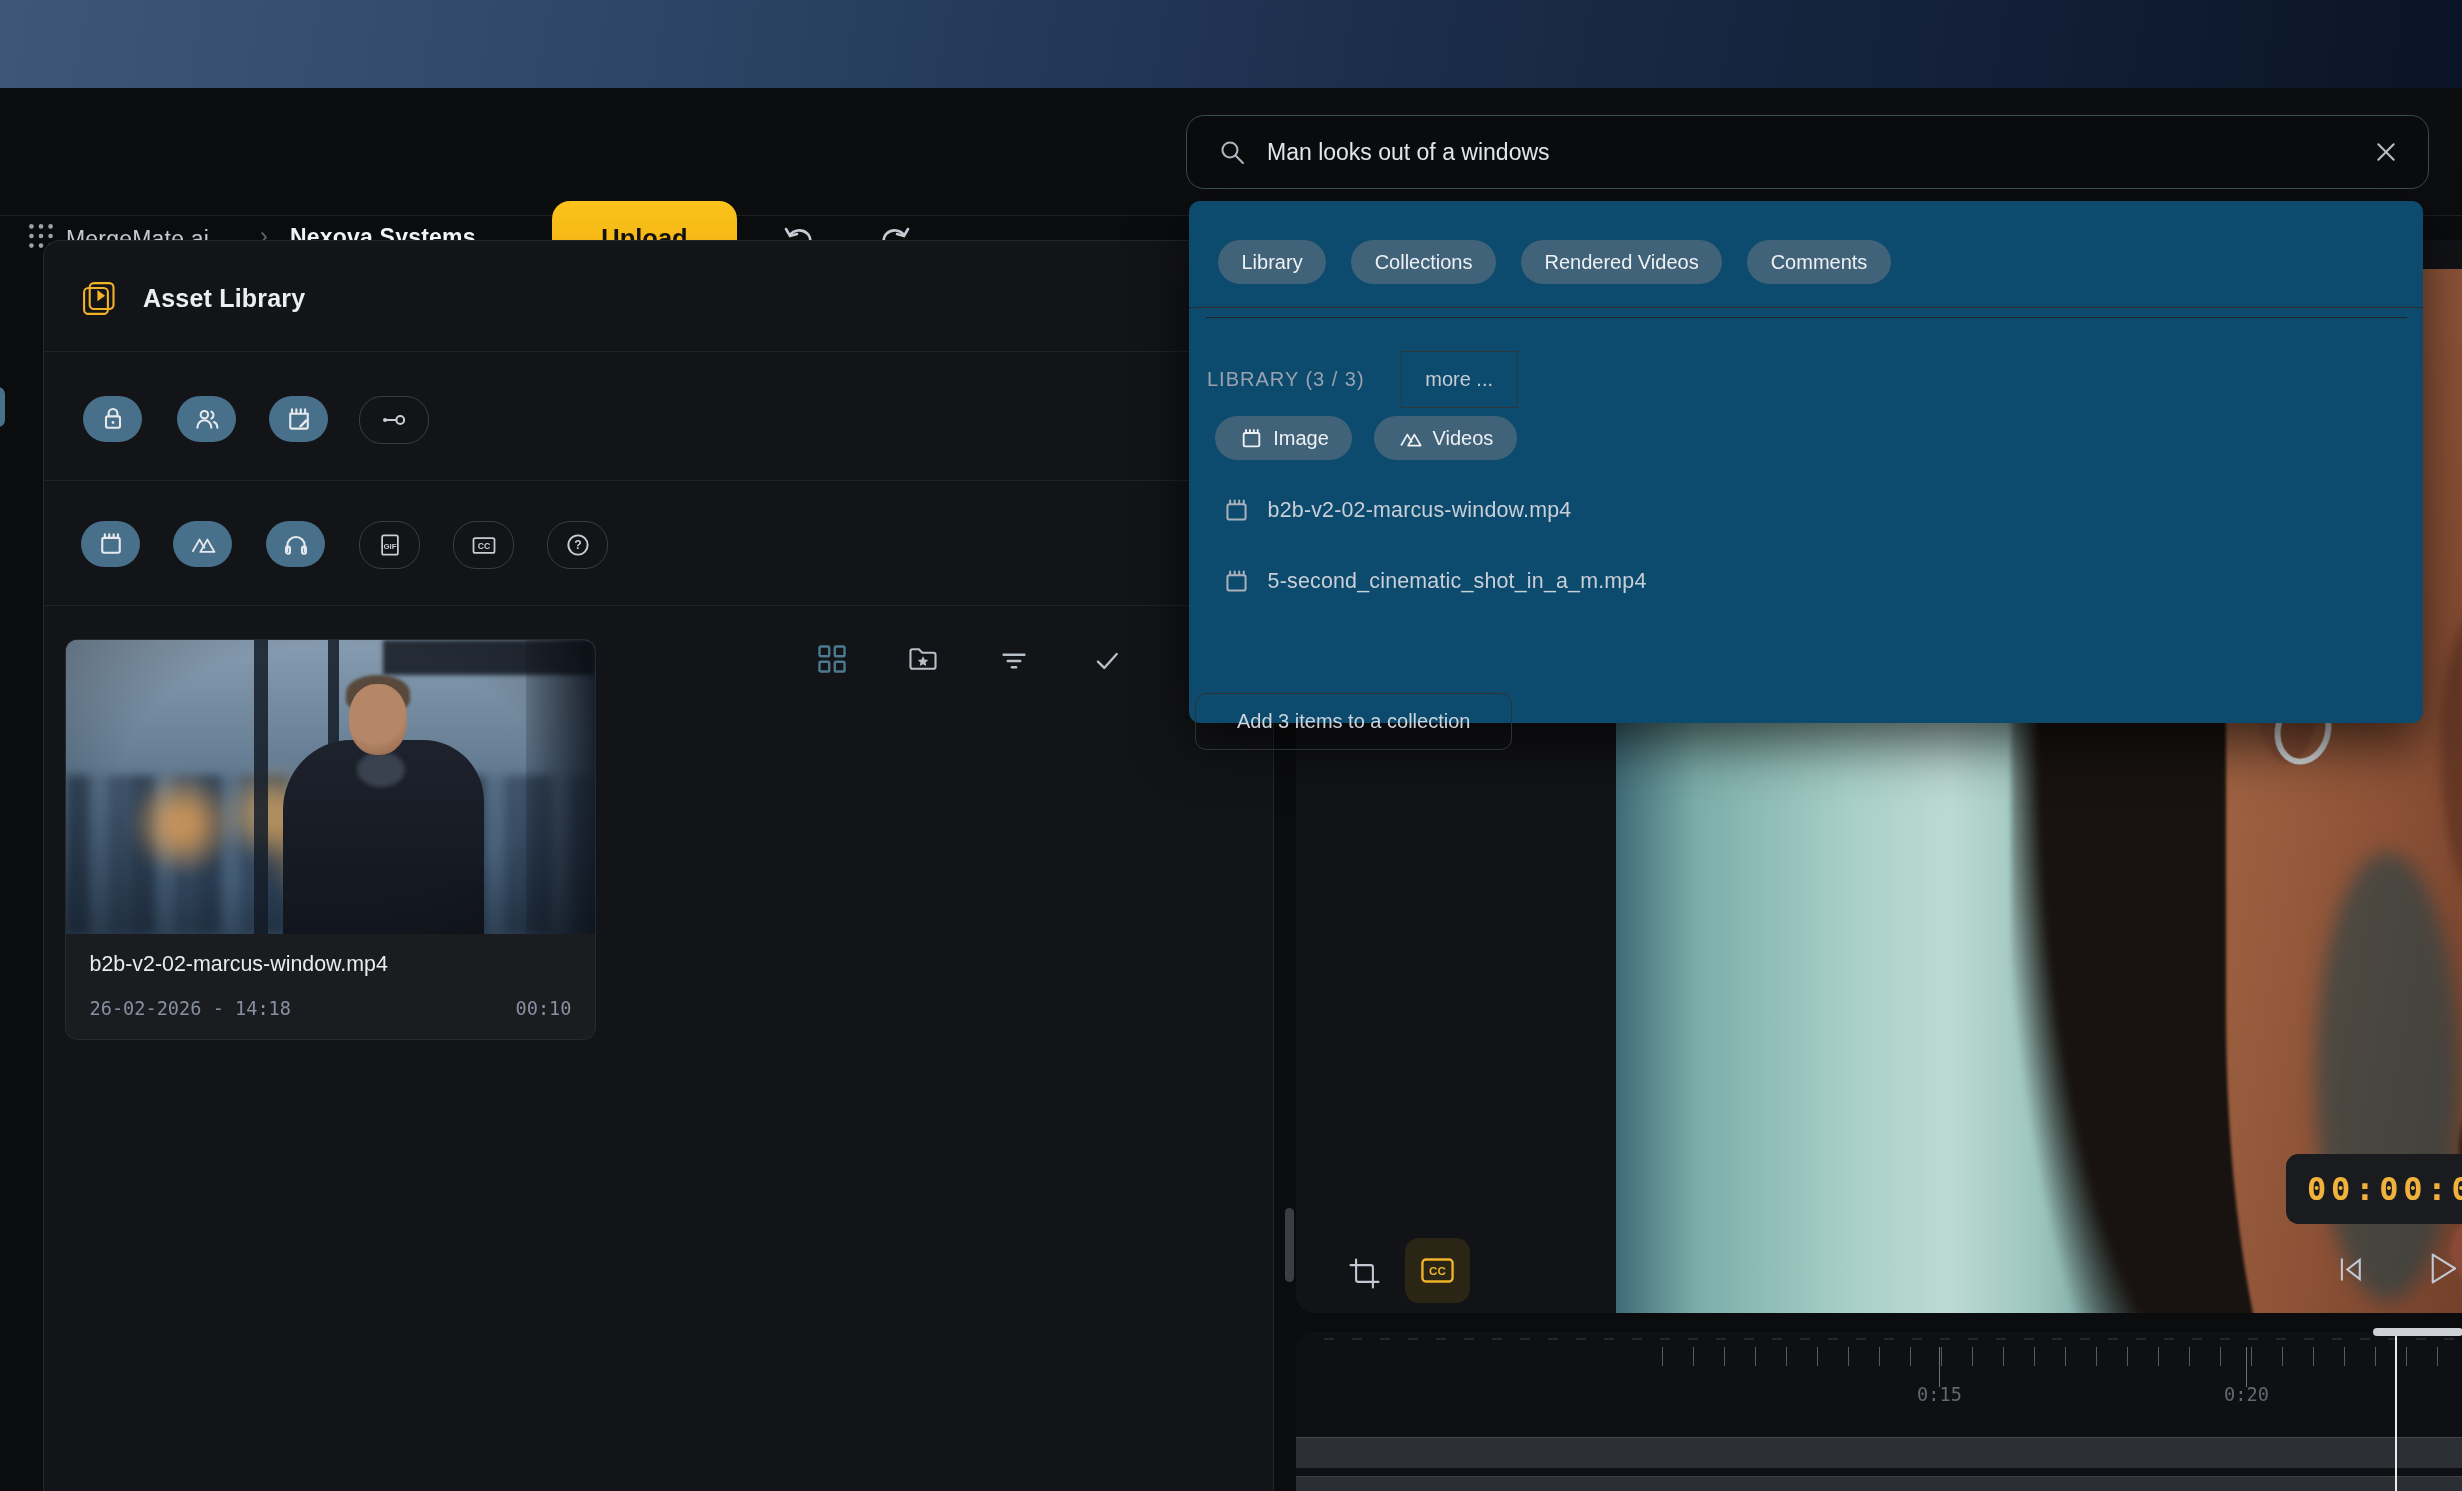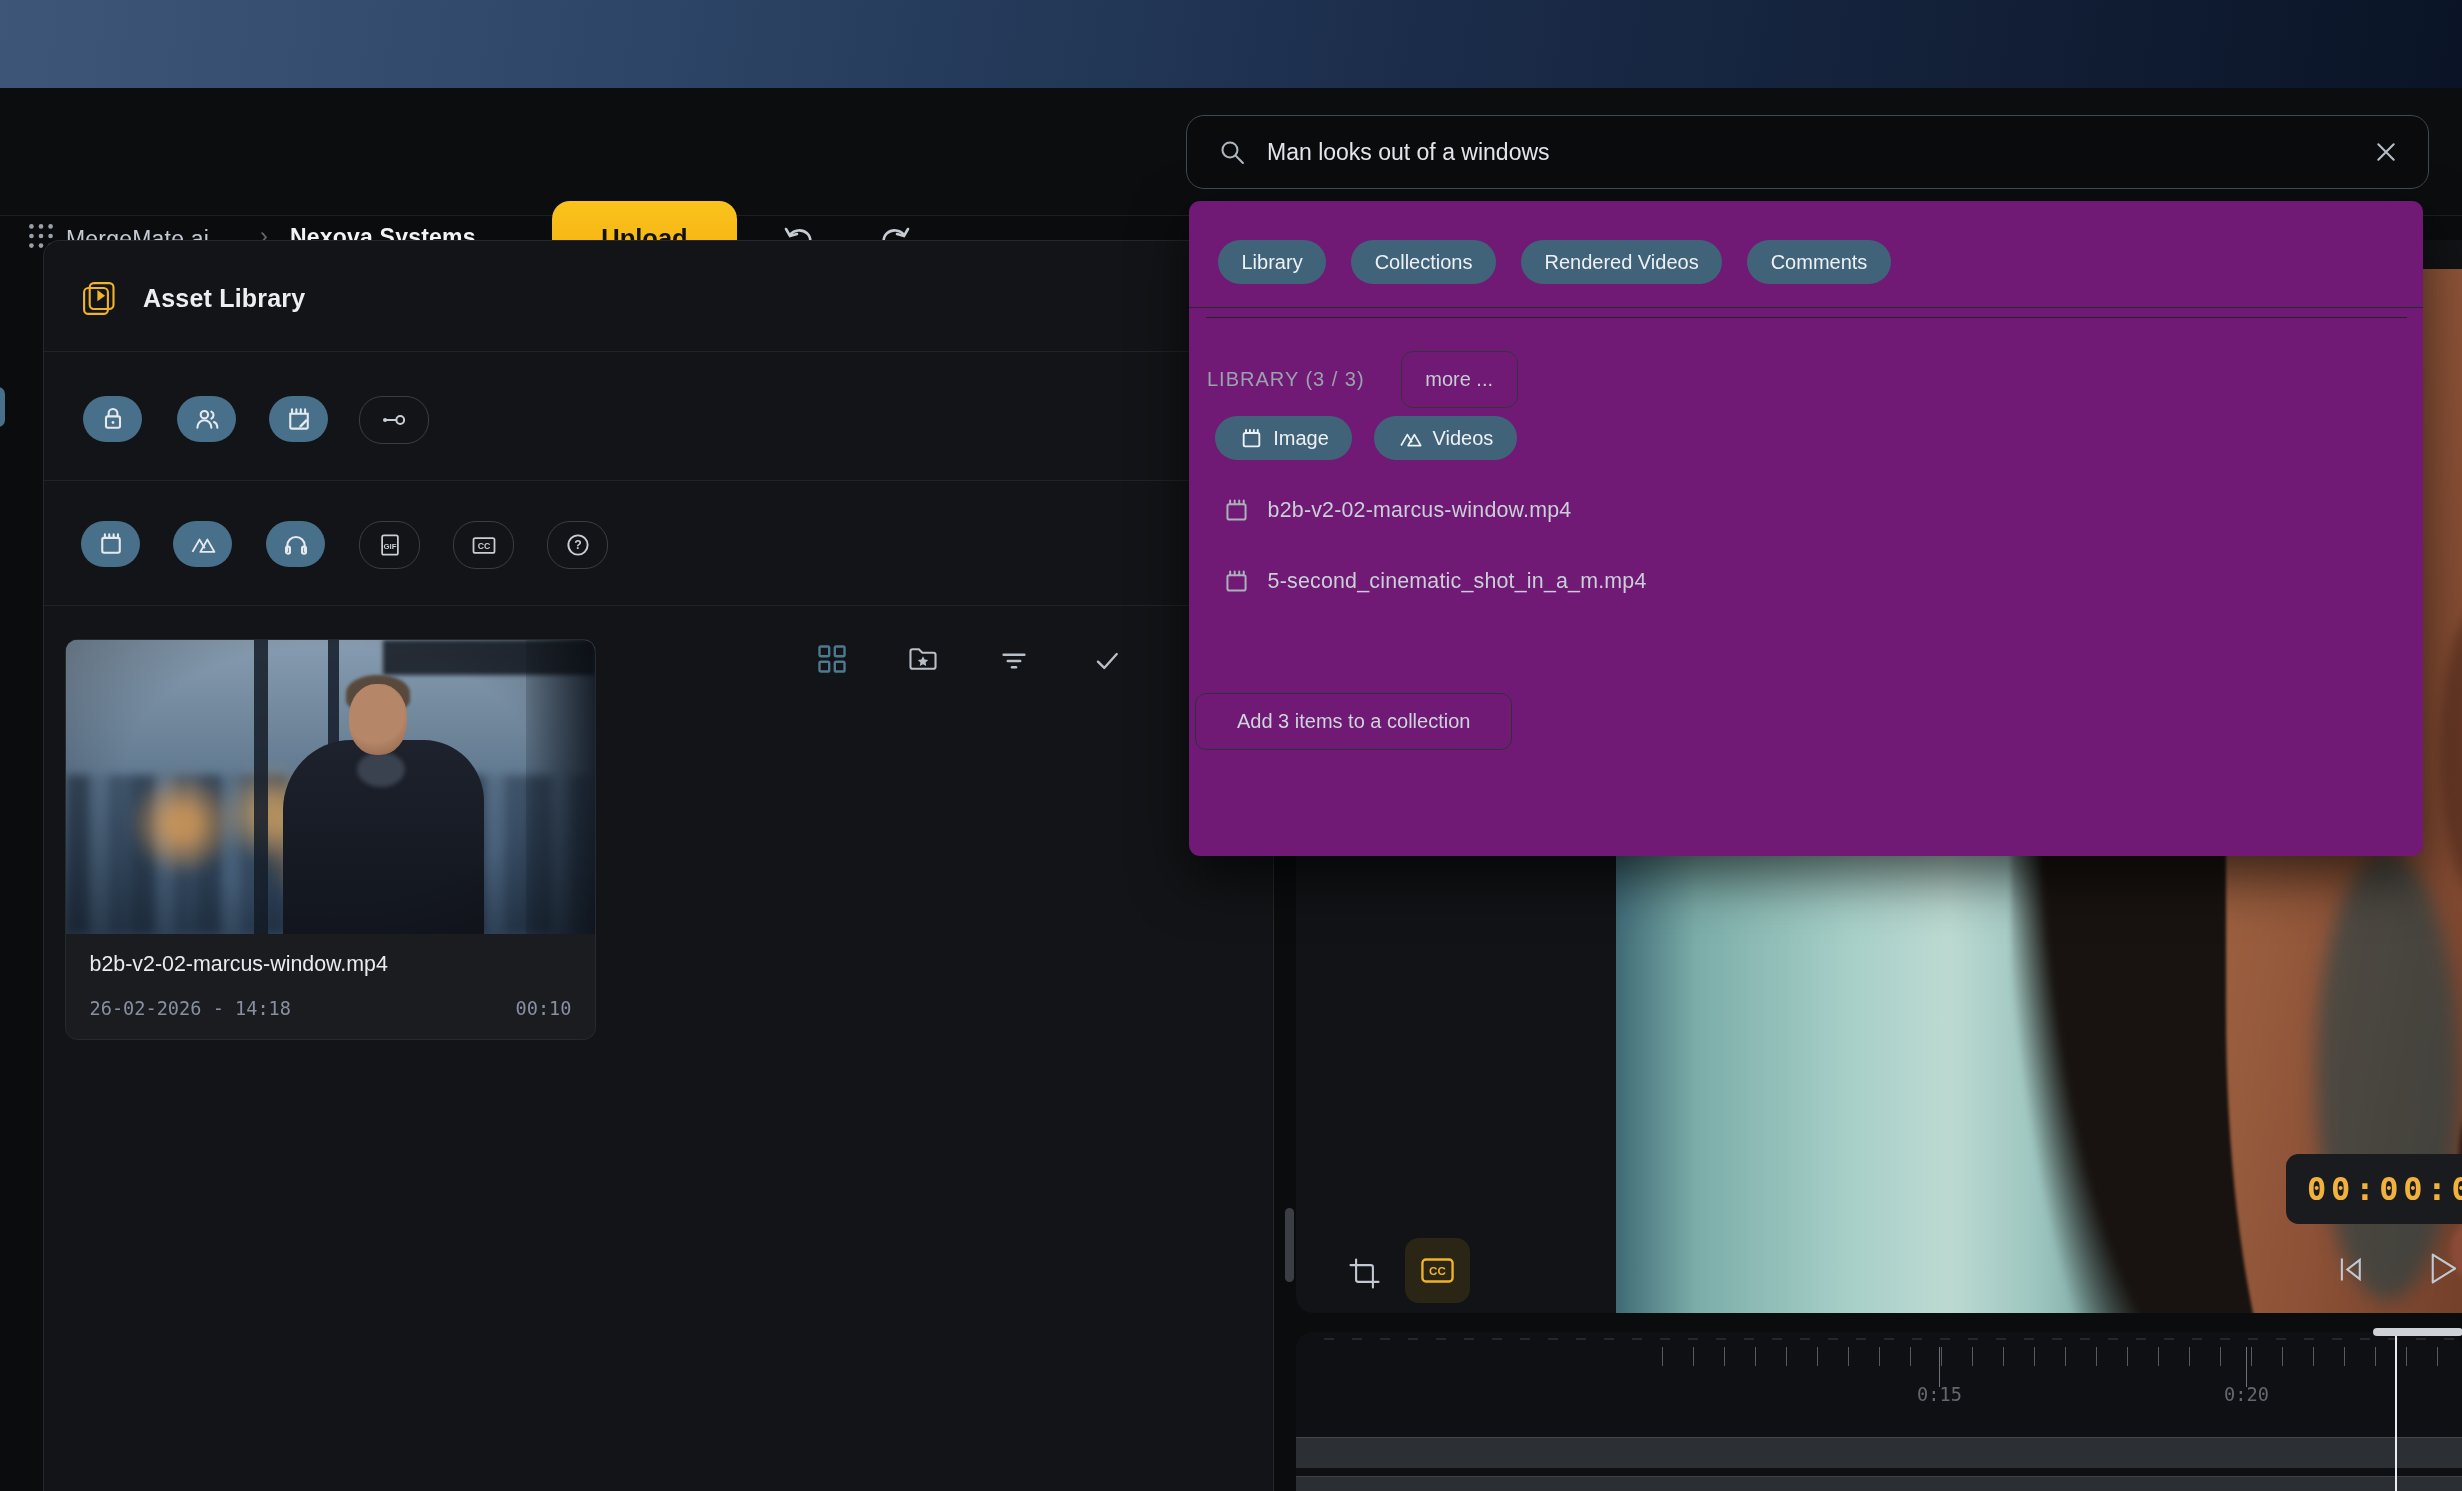--- a/index.html
+++ b/index.html
@@ -28,31 +28,31 @@
 
   
   #search-bar{left:1186px;top:115px;width:1241px;height:72px;border-radius:18px;
     background:#0a0b0d;border:1.4px solid #3b4a53;display:flex;align-items:center;z-index:30;}
   #search-icon{margin-left:30px;width:30px;height:30px;flex:0 0 auto;color:#aeb5bf;}
   #search-input{flex:1;margin-left:18px;background:transparent;border:none;outline:none;
     color:#e2e6eb;font-size:23px;font-family:"Liberation Sans",sans-serif;}
   #search-clear{margin-right:28px;width:28px;height:28px;color:#b7bdc6;cursor:pointer;}
 
   
-  #dropdown{left:1189px;top:201px;width:1234px;height:655px;background:#701a75;
+  #dropdown{left:1189px;top:201px;width:1234px;height:522px;background:#0c4a6e;
     border-radius:11px;z-index:25;box-shadow:0 21px 55px rgba(0,0,0,.65);}
   .chip{display:inline-flex;align-items:center;justify-content:center;gap:9.7px;
     height:44px;padding:0 23.5px;border-radius:22px;background:#416379;
     color:#eef1f4;font-size:20px;cursor:pointer;white-space:nowrap;}
   #filter-chips{left:29px;top:39px;display:flex;gap:25px;}
   .dd-div1{left:0;top:106px;width:1234px;height:1.4px;background:#26292e;}
   .dd-div2{left:16.6px;top:116px;width:1201px;height:1.4px;background:#202328;}
   #lib-section{left:18px;top:150px;display:flex;align-items:center;gap:36px;}
   #lib-label{font-size:20px;color:#9aa2ad;letter-spacing:1px;}
-  #more-btn{width:115px;height:55px;border:1.4px solid #31353a;border-radius:12px;
+  #more-btn{width:115px;height:55px;border:1.4px solid #31353a;border-radius:0;
     display:flex;align-items:center;justify-content:center;color:#c6ccd3;font-size:20px;cursor:pointer;}
   #type-chips{left:26px;top:215px;display:flex;gap:22px;}
   .chip .ic{width:25px;height:25px;}
   .result-row{left:33px;width:1167px;height:41px;display:flex;align-items:center;gap:16.6px;cursor:pointer;}
   .result-row .ic{width:29px;height:29px;color:#aab1bb;flex:0 0 auto;}
   .result-row span{font-size:21.4px;color:#c9cfd7;letter-spacing:0.2px;}
   #add-btn{left:6.2px;top:492px;width:315px;height:55px;border:1.4px solid #2e3237;
     border-radius:11px;display:flex;align-items:center;justify-content:center;
     color:#ced4db;font-size:20px;cursor:pointer;}
 

